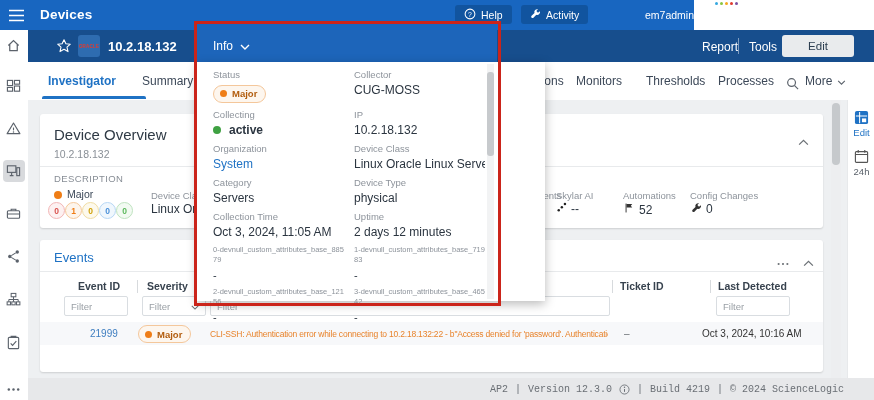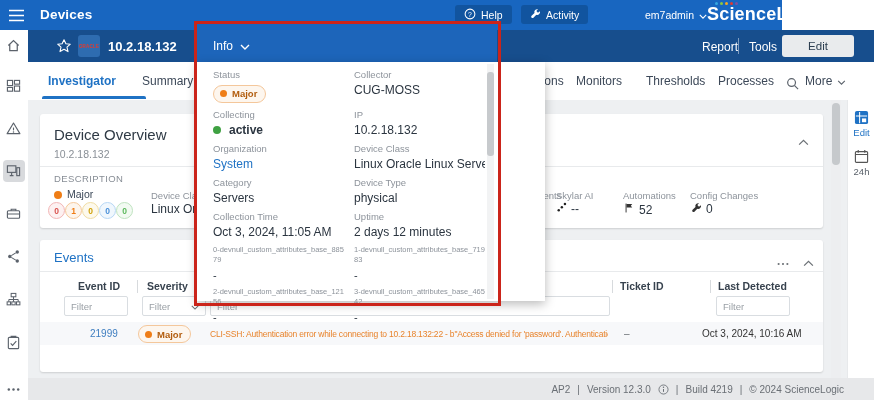--- a/index.html
+++ b/index.html
@@ -1,20 +1,20 @@
 <!DOCTYPE html>
 <html><head>
 <meta charset="utf-8">
 <style>
   html,body{margin:0;padding:0;background:#d8d8d8;}
   .stage{position:relative;width:874px;height:400px;background:#fff;overflow:hidden;
          font-family:"Liberation Sans",sans-serif;-webkit-font-smoothing:antialiased;}
   .a{position:absolute;}
   
-  .topbar{left:0;top:0;width:782px;height:30px;background:#1866c0;}
+  .topbar{left:0;top:0;width:694px;height:30px;background:#1866c0;}
   .tb-title{left:40px;top:7px;color:#fff;font-size:13.5px;font-weight:700;letter-spacing:.2px;}
   .tb-btn{height:19px;background:#11549f;border-radius:3px;color:#fff;font-size:10.5px;
           display:flex;align-items:center;gap:5px;padding:0 9px;top:5px;cursor:pointer;}
   .tb-user{top:9px;color:#fff;font-size:10.5px;display:flex;align-items:center;gap:5px;cursor:pointer;}
   .brand{top:4px;color:#fff;font-size:18px;font-weight:700;letter-spacing:.2px;}
   .branddots{position:absolute;left:8px;top:-2px;display:flex;gap:2px;}
   .branddots i{width:3px;height:3px;border-radius:50%;display:block;}
   
   .sidebar{left:0;top:30px;width:28px;height:370px;background:#fff;border-right:1px solid #e3e5e8;}
   .sb-ic{left:6px;width:16px;height:16px;color:#5b626b;cursor:pointer;}
@@ -85,21 +85,21 @@
   
   .redrect{left:194px;top:21px;width:307px;height:285px;border:3px solid #cb241a;box-sizing:border-box;
            z-index:100;pointer-events:none;}
   
   .rail{left:847px;top:100px;width:27px;height:278px;background:#fff;border-left:1px solid #e7e9eb;}
   .rail-lbl{font-size:9.5px;text-align:center;width:27px;}
   .track{left:831px;top:100px;width:10px;height:278px;background:#edeef0;}
   .thumb{left:832px;top:103px;width:8px;height:62px;background:#c6c9cc;border-radius:4px;}
   
   .footer{left:28px;top:378px;width:846px;height:22px;background:#e7e8ea;display:flex;align-items:center;
-          justify-content:flex-end;padding-right:30px;box-sizing:border-box;gap:7px;}
+          justify-content:flex-end;padding-right:30px;box-sizing:border-box;gap:7px;font-family:Liberation Mono, monospace;}
   .footer span{font-size:10px;color:#6a6f75;}
 </style>
 </head>
 <body>
 
 <div class="stage">
 
   <div class="a topbar">
     <span class="a" style="left:9px;top:8px;cursor:pointer;">
       <svg width="15" height="13" viewBox="0 0 15 13">

